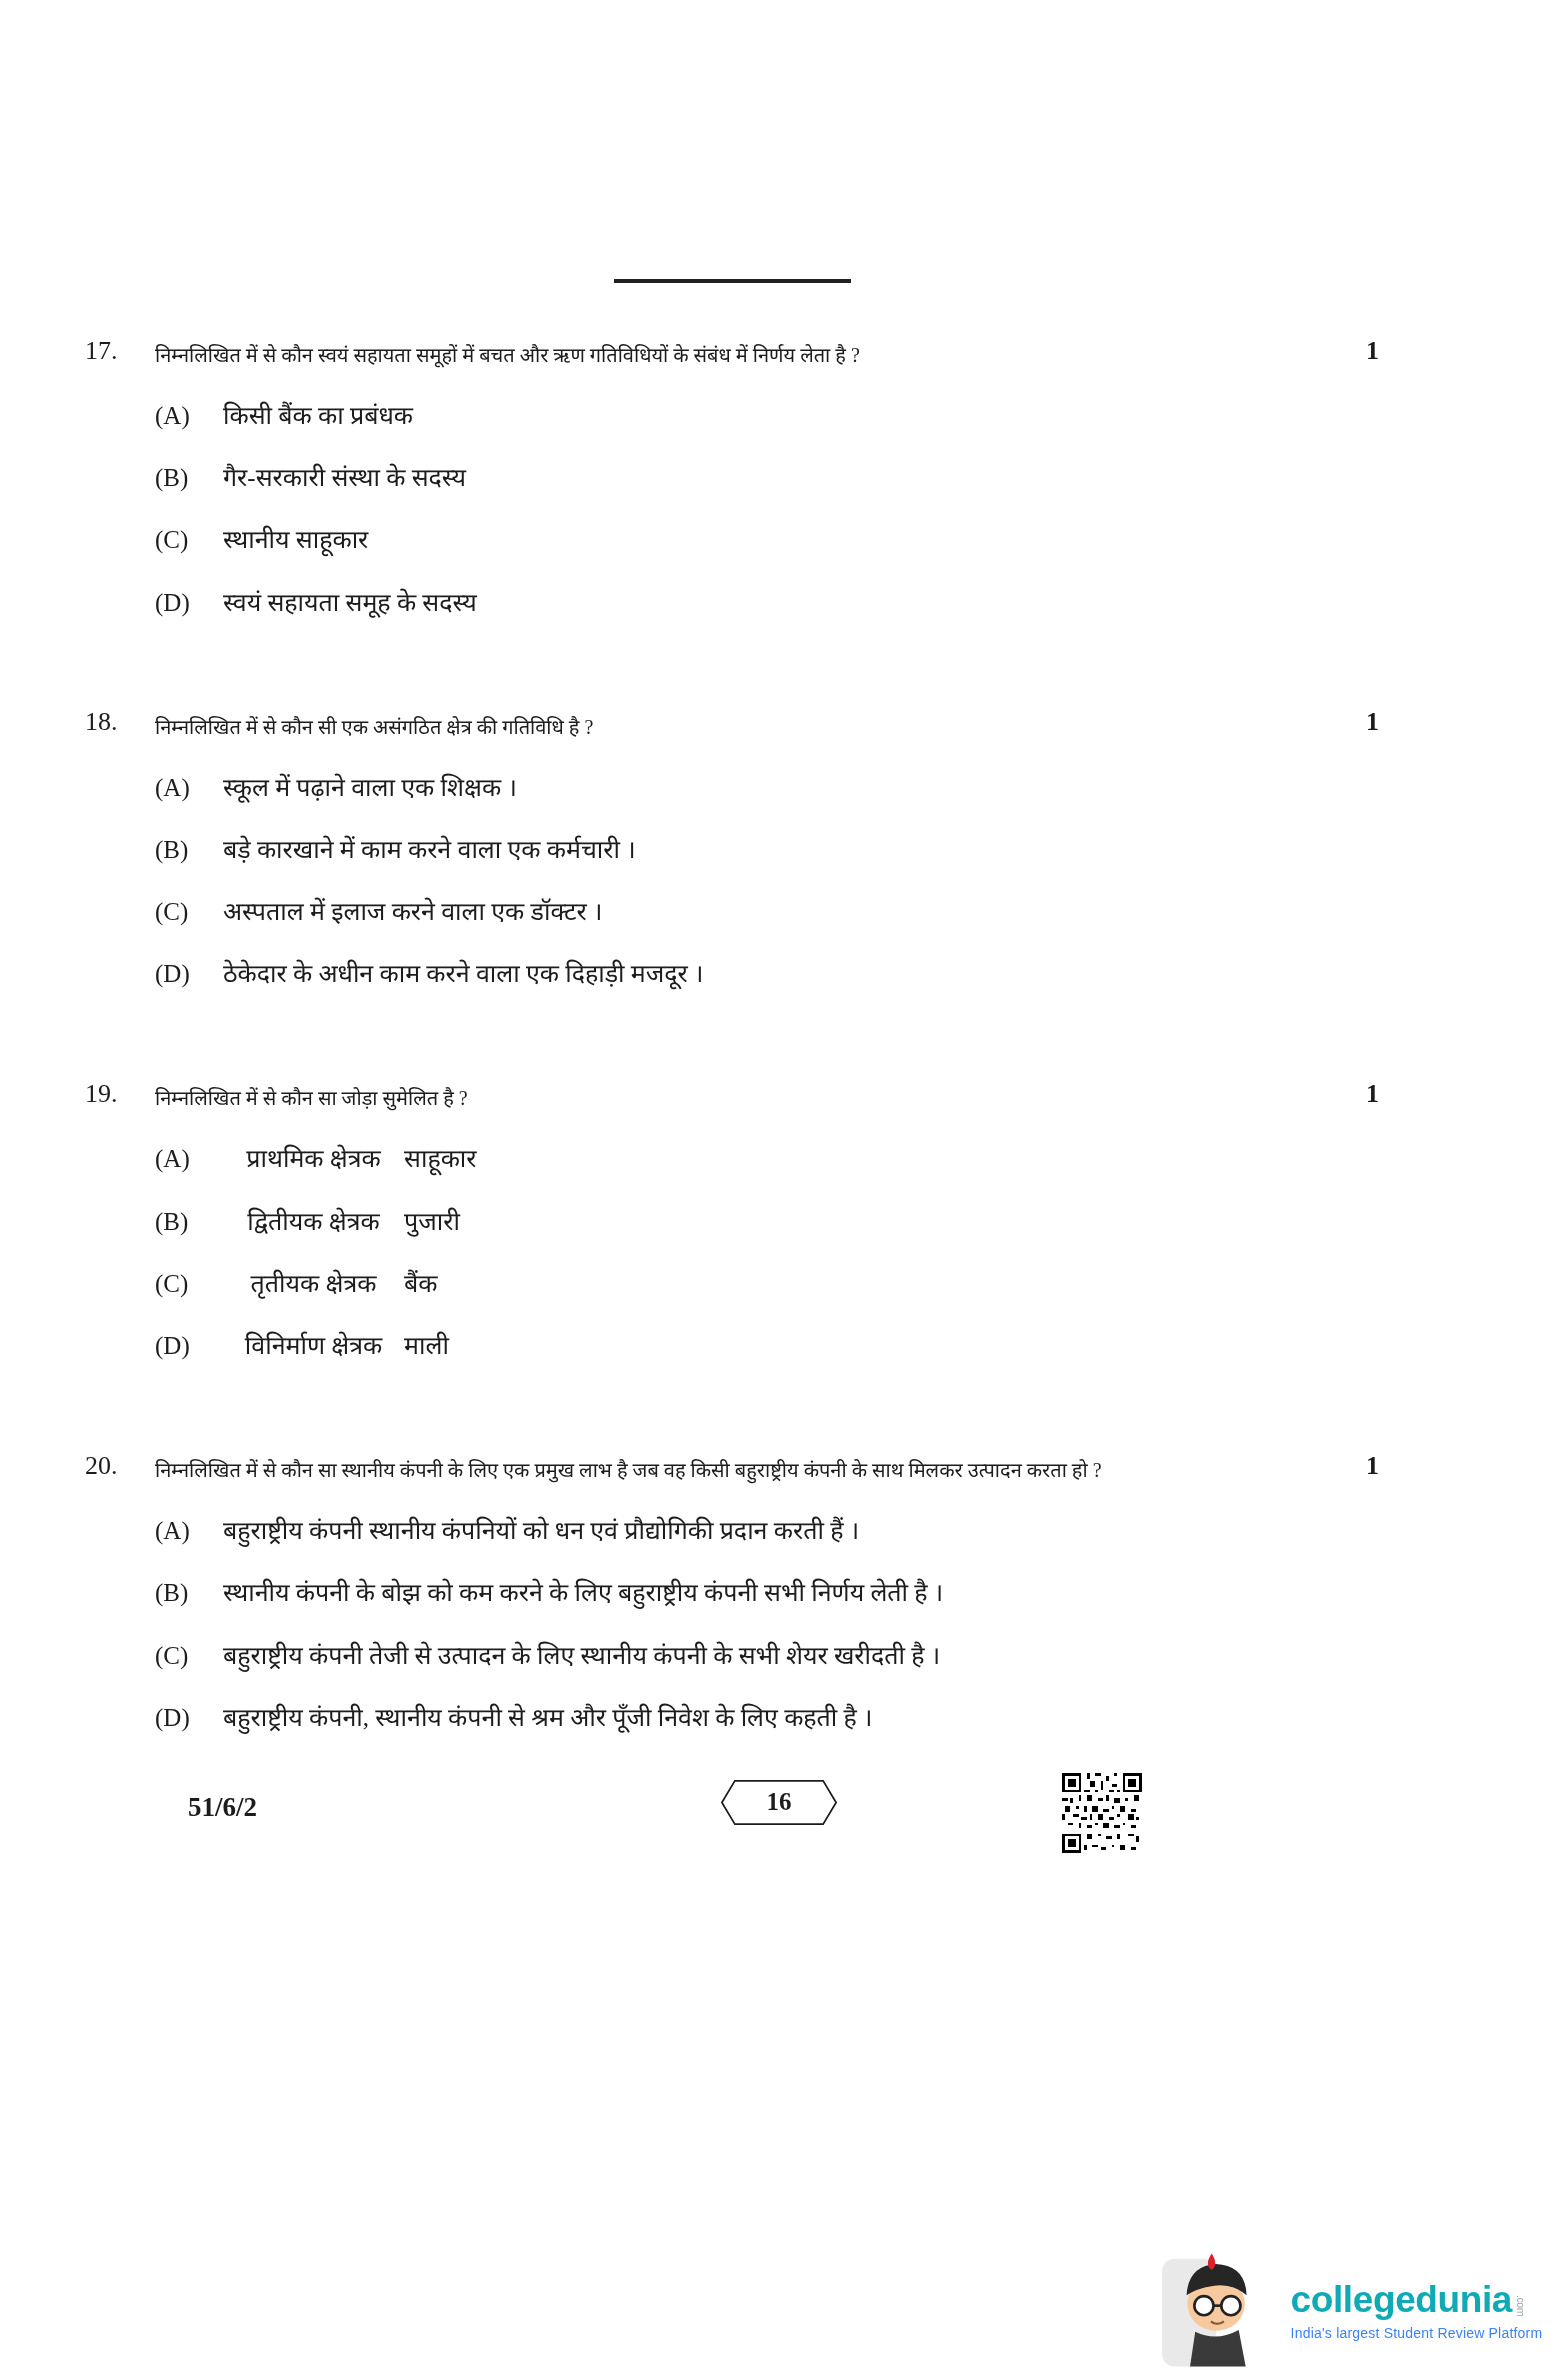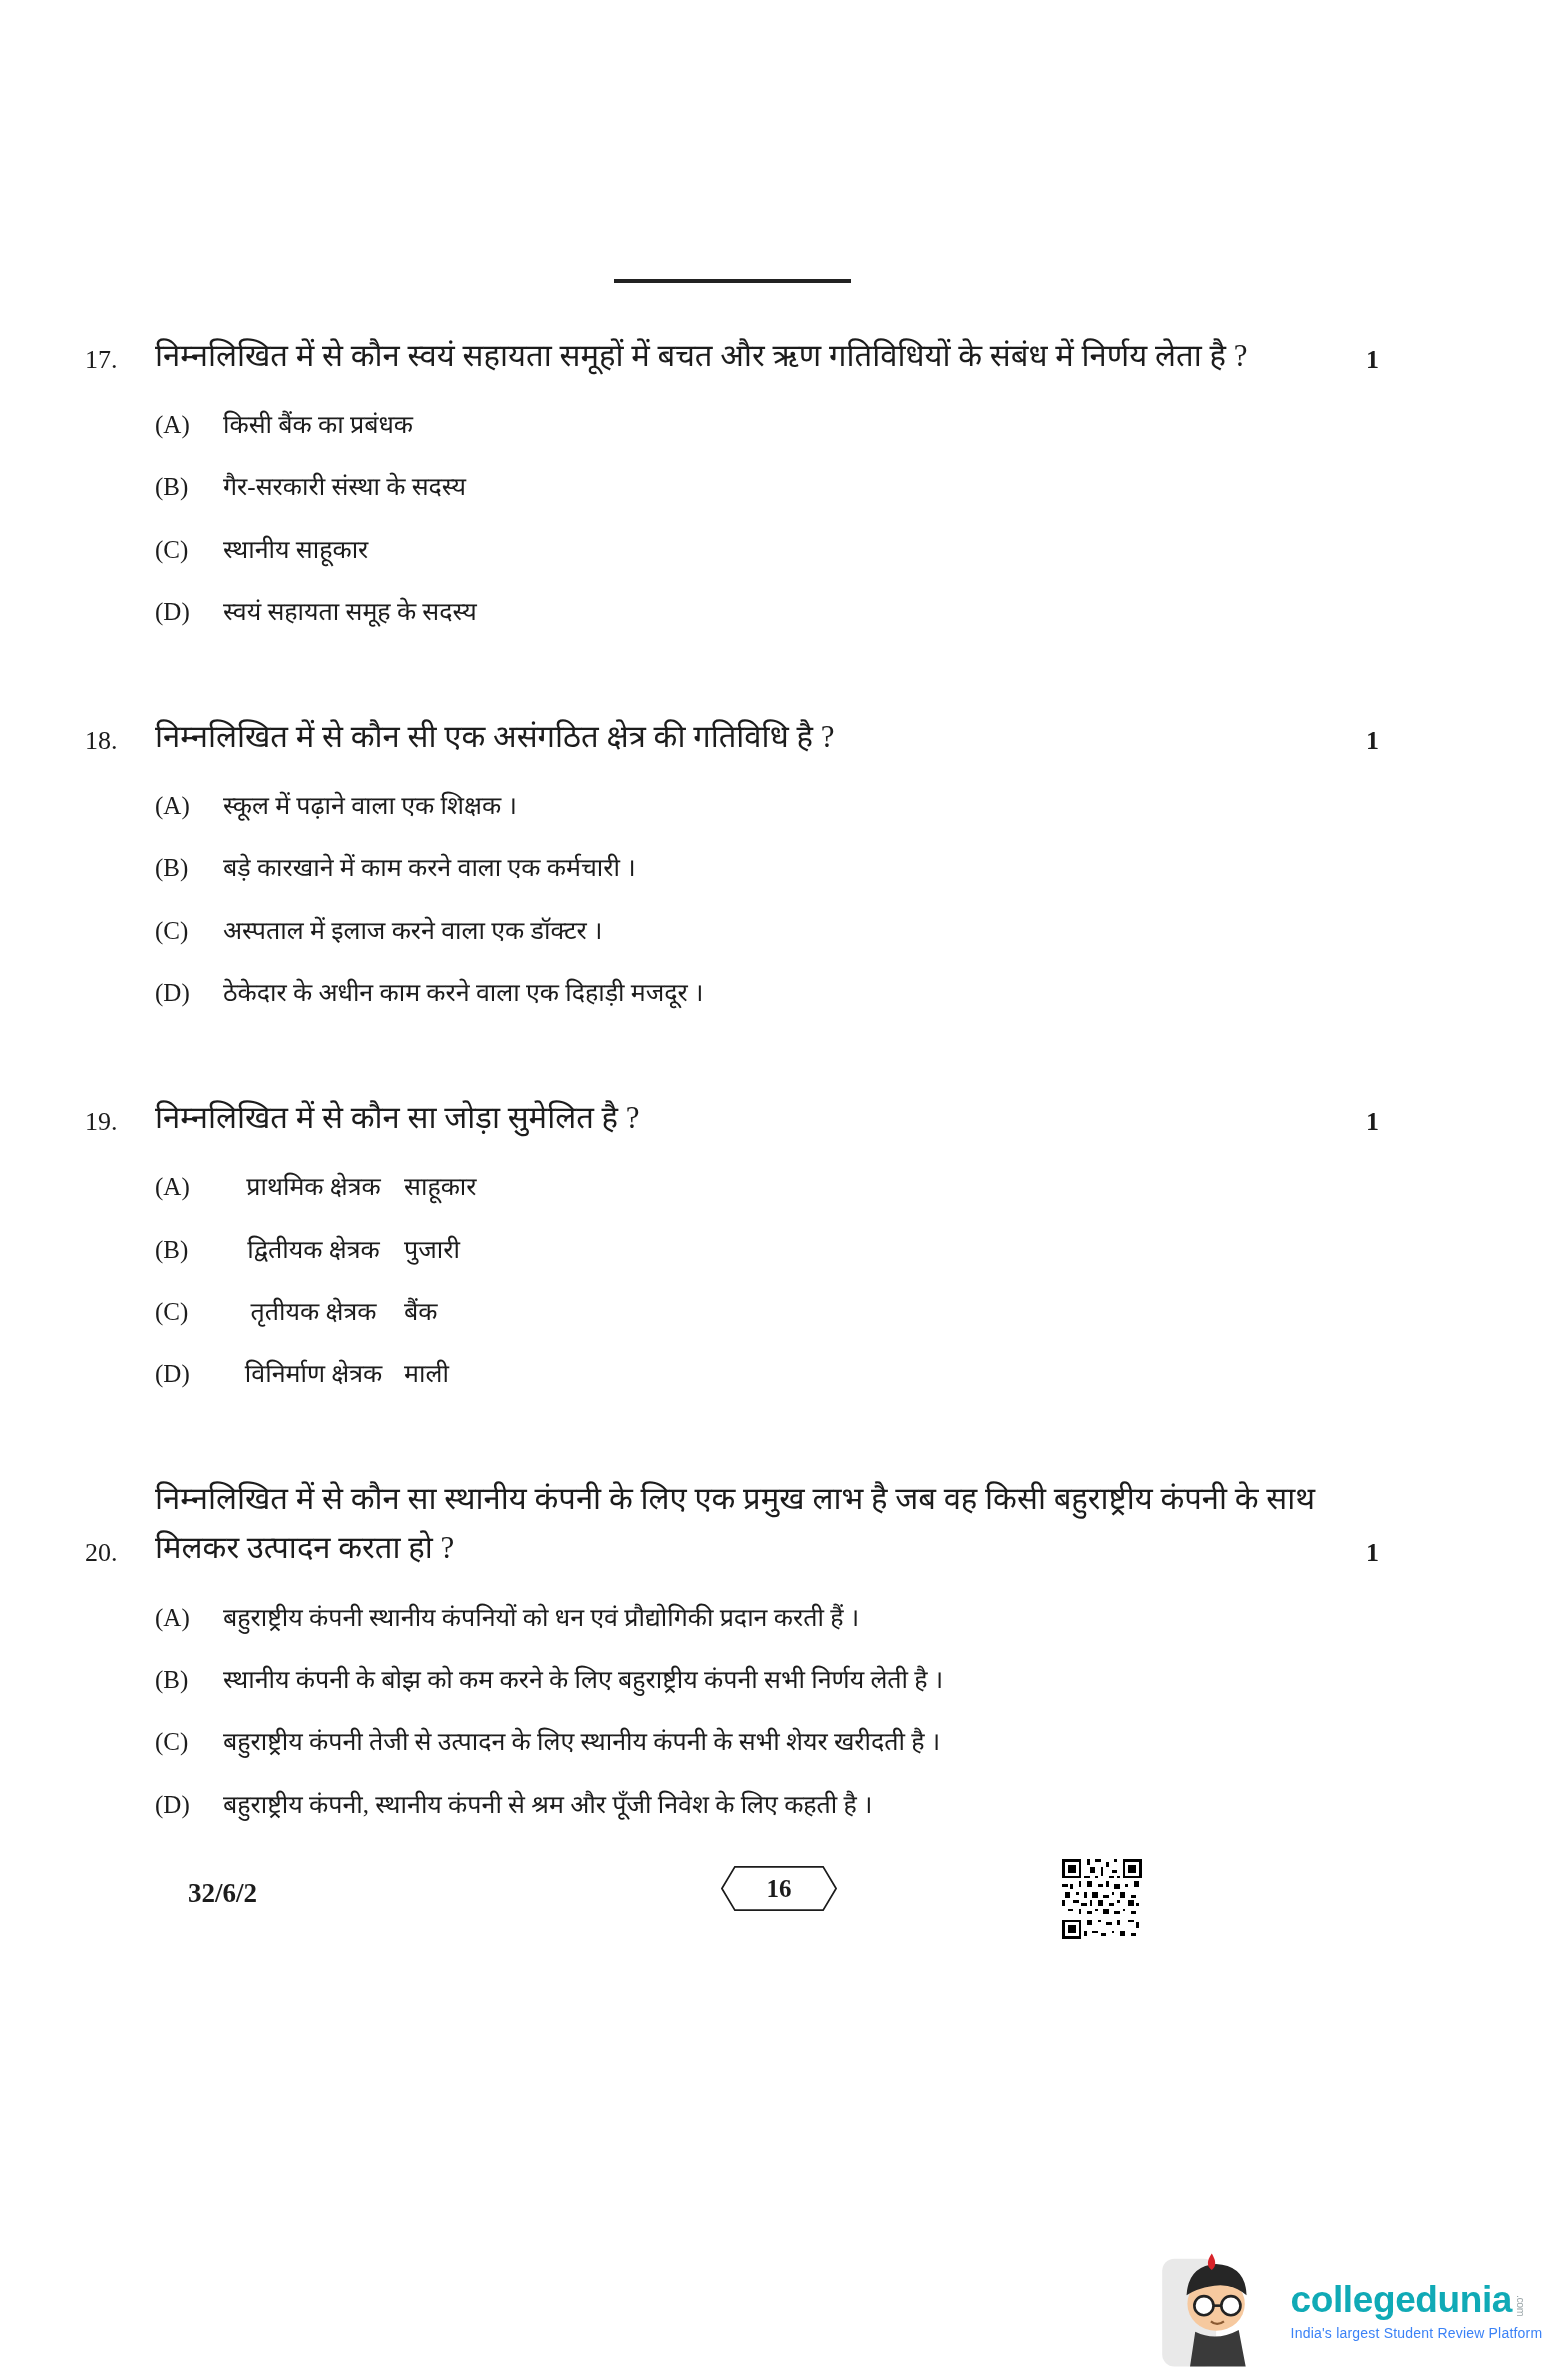--- a/index.html
+++ b/index.html
@@ -13,21 +13,21 @@
   }
   .content { padding: 279px 179px 0 85px; }
   .top-divider {
     width: 237px; height: 3.5px;
     background: #222;
     margin: 0 auto 48px auto;
   }
   .question { margin-bottom: 80px; }
   .q-row { display: flex; align-items: flex-end; margin-bottom: 26px; }
   .q-num { width: 70px; flex-shrink: 0; font-size: 26px; line-height: 1.55; }
-  .q-text { flex: 1; font-size: 31px; line-height: 1.6; padding-right: 30.5px; }
+  .q-text { flex: 1; font-size: 20px; line-height: 1.6; padding-right: 30.5px; }
   .q-marks { font-weight: bold; font-size: 26px; width: 19px; text-align: right; line-height: 1.55; }
   .options { margin-left: 70px; }
   .option { display: flex; margin-bottom: 23.5px; font-size: 25px; line-height: 1.55; }
   .opt-label { width: 68px; flex-shrink: 0; }
   .opt-col1 { width: 181px; flex-shrink: 0; text-align: center; }
   .footer { position: relative; height: 105px; margin-top: 35px; }
   .paper-code { position: absolute; left: 188px; top: 19px; font-weight: bold; font-size: 27px; }
   .page-badge { position: absolute; left: 50%; transform: translateX(-50%); top: 7px; width: 117px; height: 52px; }
   .page-badge svg { position: absolute; left: 0; top: 0; }
   .page-badge .num {
@@ -163,21 +163,21 @@
       <div class="option">
         <span class="opt-label">(D)</span>
         <span class="opt-text">बहुराष्ट्रीय कंपनी, स्थानीय कंपनी से श्रम और पूँजी निवेश के लिए कहती है ।</span>
       </div>
     </div>
   </section>
 
 </div>
 
 <div class="footer">
-  <div class="paper-code">32/6/2</div>
+  <div class="paper-code">51/6/2</div>
 
   <div class="page-badge">
     <svg width="117" height="45" viewBox="0 0 134 52">
       <polygon points="16,1 118,1 133,26 118,51 16,51 1,26" fill="#ffffff" stroke="#1c1c1c" stroke-width="2"></polygon>
     </svg>
     <div class="num">16</div>
   </div>
 
   <div class="qr-code">
     <svg width="80" height="80" viewBox="0 0 29 29" shape-rendering="crispEdges">

